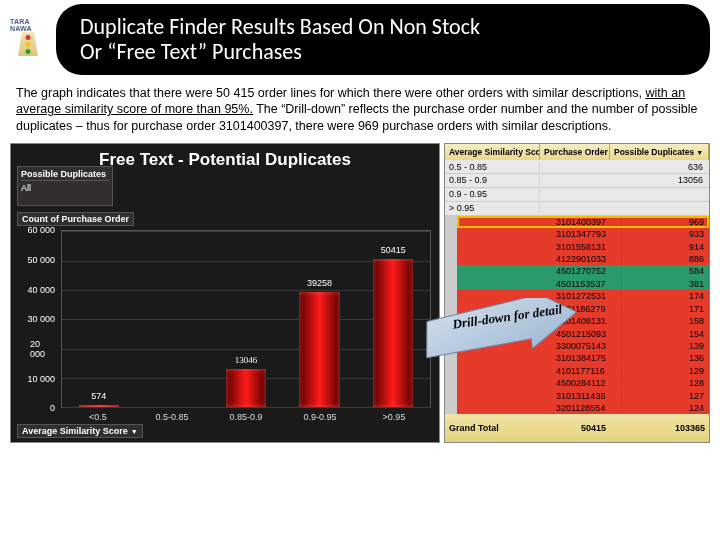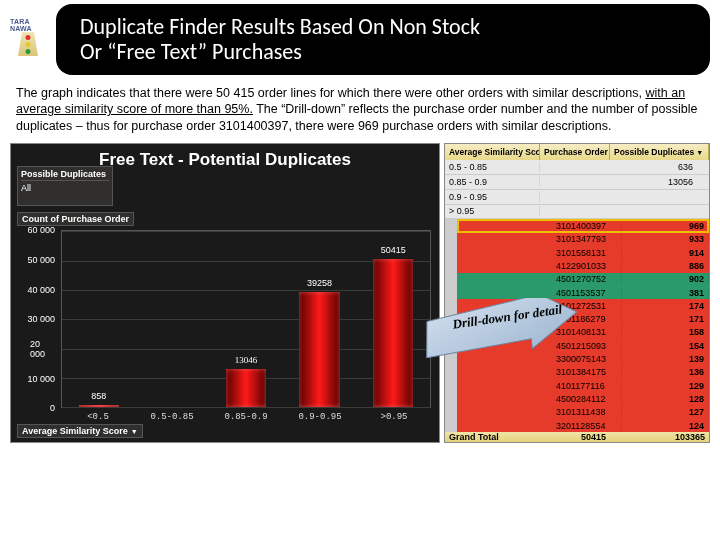--- a/index.html
+++ b/index.html
@@ -4,62 +4,62 @@
 <style>
   * { box-sizing: border-box; margin: 0; padding: 0; }
   html, body { width: 720px; height: 540px; font-family: Arial, sans-serif; background: #fff; overflow: hidden; }
   .header-row { display: flex; align-items: center; padding: 4px 10px; gap: 10px; }
   .logo { width: 36px; height: 42px; display: flex; flex-direction: column; align-items: center; }
   .logo-name { font-size: 7px; font-weight: bold; color: #4a5a8a; letter-spacing: 0.2px; }
   .logo-cone { width: 20px; height: 30px; background: linear-gradient(#f0e4b0,#d8c070); clip-path: polygon(20% 0,80% 0,100% 85%,0 85%); border-radius: 2px; position: relative; }
   .lights { position:absolute; left:50%; transform:translateX(-50%); top:3px; display:flex; flex-direction:column; gap:2px;}
   .light { width:5px; height:5px; border-radius:50%; }
   .l-red{background:#d33;} .l-yel{background:#e8c82a;} .l-grn{background:#2a9a3a;}
-  .title-pill { flex:1; background:#000; color:#fff; border-radius:16px; padding:10px 24px; font-family: Calibri, Arial, sans-serif; font-size:22px; line-height:1.15; }
+  .title-pill { flex:1; background:#000; color:#fff; border-radius:26px; padding:10px 24px; font-family: Calibri, Arial, sans-serif; font-size:22px; line-height:1.15; }
   .title-pill .hl { }
   .desc { font-size:12.5px; line-height:1.35; padding:6px 16px 8px 16px; font-family: Arial, sans-serif; }
   .desc .eq { text-decoration: underline; }
   .main { display:flex; padding:0 10px; gap:4px; position:relative; }
   
   .chart-card { width:430px; height:300px; background:#1a1a1a; border:1px solid #888; position:relative; color:#fff; font-size:10px; }
   .chart-title { text-align:center; font-weight:bold; padding:6px 0 3px; font-size:17px; }
   .filter-box { position:absolute; left:6px; top:22px; width:96px; height:40px; background:#302f2e; border:1px solid #555; font-size:9px; padding:2px 3px; }
   .filter-box .fh { font-weight:bold; border-bottom:1px solid #555; padding-bottom:1px; margin-bottom:2px; }
   .subhead { position:absolute; left:6px; top:68px; background:#302f2e; border:1px solid #555; font-size:9px; padding:1px 4px; font-weight:bold; }
   .plot { position:absolute; left:50px; right:8px; top:86px; bottom:34px; border:1px solid #555; }
   .yaxis-ticks { position:absolute; left:6px; top:86px; bottom:34px; width:40px; }
   .ytick { position:absolute; right:2px; font-size:9px; transform:translateY(50%); }
   .grid-h { position:absolute; left:0; right:0; border-top:1px solid #3b3b3b; }
   .bars { position:absolute; inset:0; display:flex; }
   .barcol { flex:1; position:relative; display:flex; align-items:flex-end; justify-content:center; }
   .bar { width:55%; background:linear-gradient(90deg,#5a0000 0%,#ff1a1a 50%,#5a0000 100%); box-shadow:inset 0 0 4px rgba(255,120,120,.6); }
   .bar-label { position:absolute; top:-14px; width:100%; text-align:center; font-size:9px; color:#fff; }
-  .xaxis { position:absolute; left:50px; right:8px; bottom:20px; display:flex;font-family:Liberation Mono, monospace; }
+  .xaxis { position:absolute; left:50px; right:8px; bottom:20px; display:flex; }
   .xcell { flex:1; text-align:center; font-size:9px; color:#ddd; }
   .xaxis-title { position:absolute; left:6px; bottom:4px; background:#302f2e; border:1px solid #555; font-size:9px; padding:1px 4px; font-weight:bold; }
   .xaxis-title .tri { display:inline-block; margin-left:3px; font-size:7px; }
   
   .table-card { flex:1; height:300px; background:#2a2a2a; border:1px solid #888; font-size:9px; color:#000; position:relative; display:flex; flex-direction:column; }
   .thead { display:flex; background:linear-gradient(#f7edc5,#e8d98a); font-weight:bold; font-size:8.5px; }
   .th { padding:3px 4px; border-right:1px solid #b5a858; white-space:nowrap; overflow:hidden; display:flex; align-items:center; gap:2px; }
   .th .tri { font-size:7px; }
   .th1{flex:0 0 95px;} .th2{flex:0 0 70px;} .th3{flex:1;}
   .tbody { flex:1; overflow:hidden; background:#ccc; display:flex; flex-direction:column; }
   .tr { display:flex; height:14.5px; font-size:9px; align-items:center;margin-left:12px; }
   .td { padding:0 4px; border-right:1px solid rgba(0,0,0,.08); overflow:hidden; white-space:nowrap; }
-  .td1{flex:0 0 95px;} .td2{flex:0 0 70px;} .td3{flex:1; text-align:right;font-weight:bold;}
+  .td1{flex:0 0 95px;} .td2{flex:0 0 70px;} .td3{flex:1; text-align:right;}
   .tfoot { display:flex; background:linear-gradient(#f0e4a8,#e4d27a); font-weight:bold; font-size:9px; }
-  .tf { padding:0 4px; }
+  .tf { padding:9px 4px; }
   .tf1{flex:0 0 95px;} .tf2{flex:0 0 70px; text-align:right;} .tf3{flex:1; text-align:right;}
   .row-hot{background:#e63a2a; color:#000;}
   .row-cool{background:#2a9a6a;}
   .row-sel{outline:2px solid #f0c000; outline-offset:-2px;}
   
   .bucket-row { display:flex; height:16px; font-size:9px; align-items:center; background:#e8e8e8; border-bottom:1px solid #ccc;}
-  .bucket-row .td3b { flex:1; text-align:right; padding-right:16px; }
+  .bucket-row .td3b { flex:1; text-align:right; padding-right:6px; }
   
   .arrow-wrap { position:absolute; left:420px; top:155px; width:160px; height:60px; z-index:5; }
   .arrow-svg { width:100%; height:100%; }
   .arrow-label { position:absolute; left:32px; top:12px; font: italic bold 13px/1 "Comic Sans MS", cursive; color:#000; transform:rotate(-8deg); }
 </style>
 </head>
 <body>
 
 <div class="header-row">
   <div class="logo">
@@ -104,21 +104,21 @@
         <div class="grid-h" style="top: 100%;"></div>
         <div class="grid-h" style="top: 83.3333%;"></div>
         <div class="grid-h" style="top: 66.6667%;"></div>
         <div class="grid-h" style="top: 50%;"></div>
         <div class="grid-h" style="top: 33.3333%;"></div>
         <div class="grid-h" style="top: 16.6667%;"></div>
         <div class="grid-h" style="top: 0%;"></div>
         <div class="bars">
           <div class="barcol">
             <div class="bar" style="height: 1.43%; position: relative;">
-              <div class="bar-label">858</div>
+              <div class="bar-label">574</div>
             </div>
           </div>
           <div class="barcol"></div>
           <div class="barcol">
             <div class="bar" style="height: 21.7433%; position: relative; font-family: Liberation Serif, serif;">
               <div class="bar-label">13046</div>
             </div>
           </div>
           <div class="barcol">
             <div class="bar" style="height: 65.43%; position: relative;">
@@ -195,21 +195,21 @@
           <div class="td td3">914</div>
         </div>
         <div class="tr row-hot">
           <div class="td td1"></div>
           <div class="td td2">4122901033</div>
           <div class="td td3">886</div>
         </div>
         <div class="tr row-cool">
           <div class="td td1"></div>
           <div class="td td2">4501270752</div>
-          <div class="td td3">902</div>
+          <div class="td td3">584</div>
         </div>
         <div class="tr row-cool">
           <div class="td td1"></div>
           <div class="td td2">4501153537</div>
           <div class="td td3">381</div>
         </div>
         <div class="tr row-hot">
           <div class="td td1"></div>
           <div class="td td2">3101272531</div>
           <div class="td td3">174</div>

